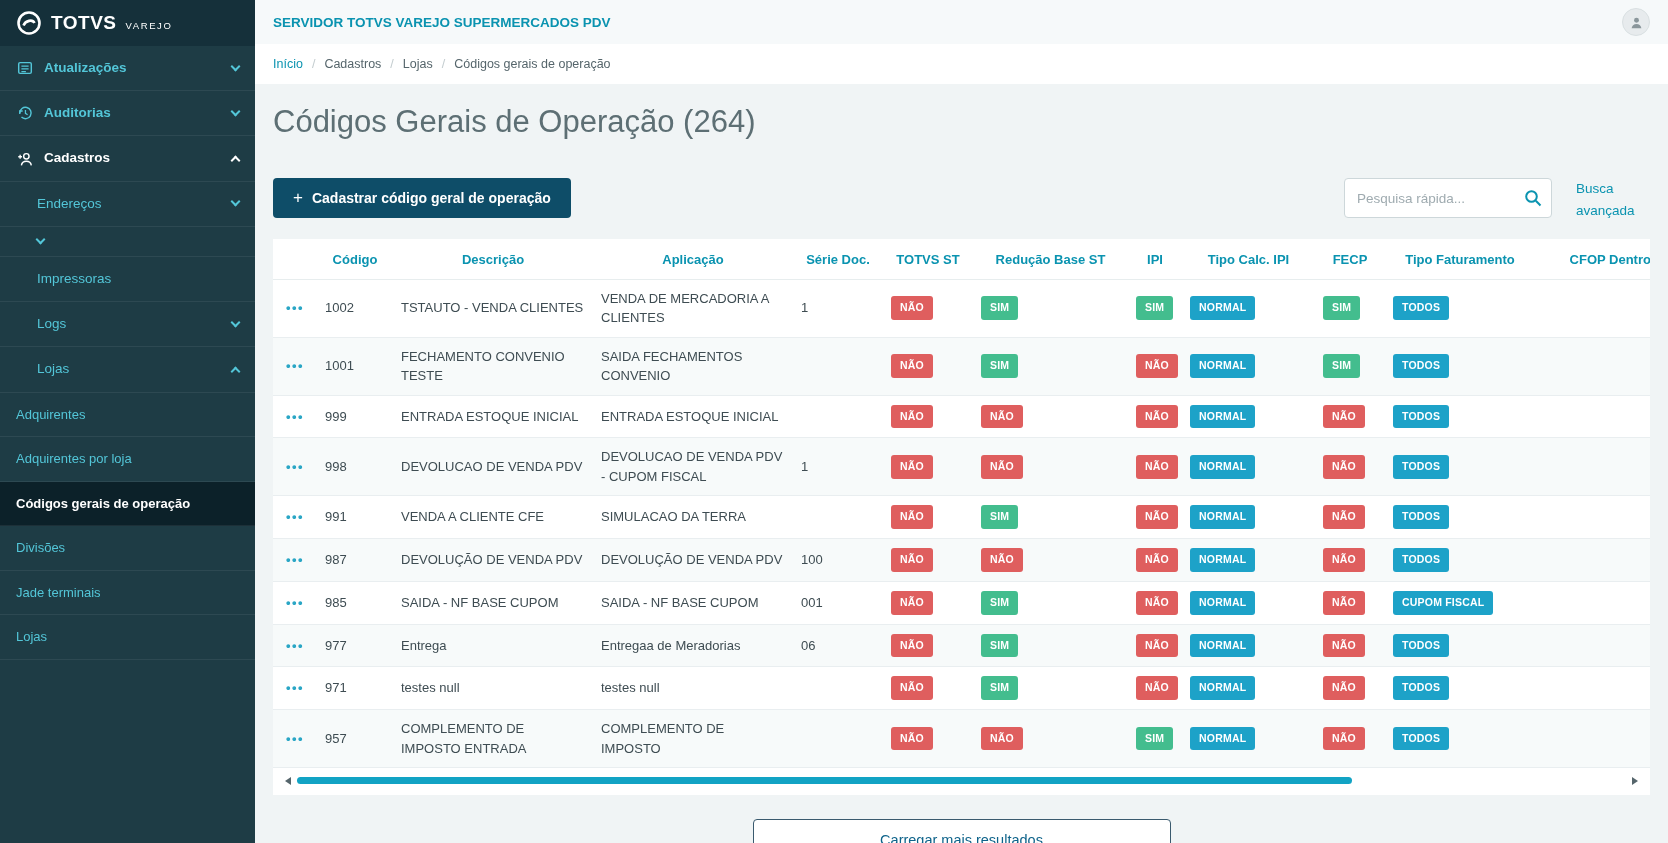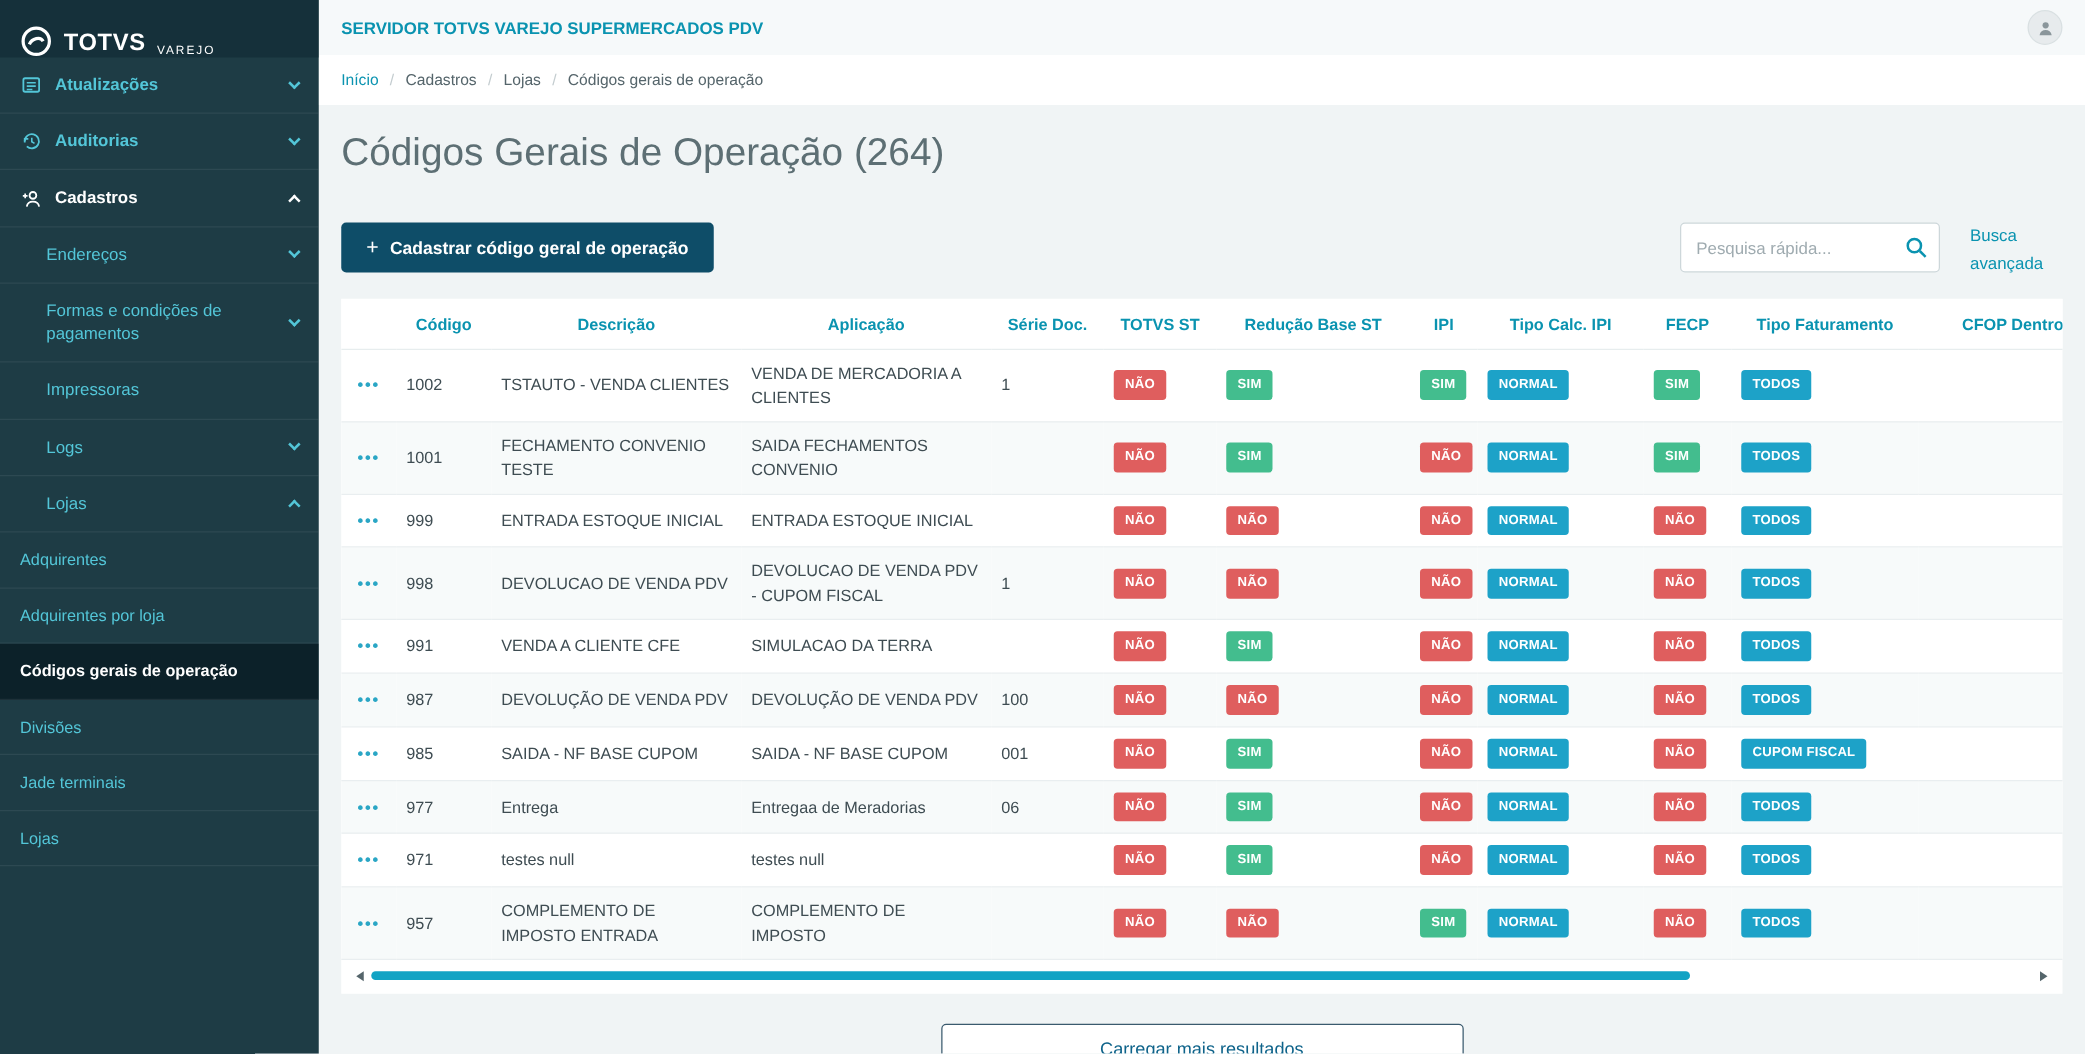--- a/index.html
+++ b/index.html
@@ -1,21 +1,21 @@
 <!DOCTYPE html>
 <html><head>
 <meta charset="utf-8">
 <style>
   *{margin:0;padding:0;box-sizing:border-box}
   html,body{width:1668px;height:843px;overflow:hidden;background:#f0f4f5;font-family:"Liberation Sans",sans-serif}
   .app{display:flex;width:100%;height:100%}
 
   
   .sidebar{width:255px;min-width:255px;background:#1e3c45;height:100%;overflow:hidden;display:flex;flex-direction:column}
-  .logo{height:46px;display:flex;align-items:flex-end;gap:9px;padding:0 16px;background:#15303a;cursor:pointer;flex:none}
+  .logo{height:46px;display:flex;align-items:center;gap:9px;padding:0 16px;background:#15303a;cursor:pointer;flex:none}
   .logo-name{color:#fff;font-weight:bold;font-size:19px;letter-spacing:.5px}
   .logo-sub{color:#fff;font-size:9.5px;letter-spacing:1.6px;margin-top:5px}
   .menu{flex:1;overflow:hidden}
   .mi{display:flex;align-items:center;gap:10px;padding:13px 16px;border-bottom:1px solid rgba(255,255,255,.07);font-size:13.5px;color:#53c6d8;cursor:pointer;line-height:1.35}
   .mi .mi-label{flex:1}
   .mi.lvl0 .mi-label{font-weight:bold}
   .mi.lvl1{padding-left:37px}
   .mi.lvl2{font-size:13px}
   .mi.bold .mi-label,.mi.bold .mi-icon{color:#fff}
   .mi.bold .chev{border-color:#fff}
@@ -122,21 +122,20 @@
             </svg>
           </span>
           <span class="mi-label">Cadastros</span>
           <span class="chev up"></span>
         </div>
         <div class="mi lvl1">
           <span class="mi-label">Endereços</span>
           <span class="chev down"></span>
         </div>
         <div class="mi lvl1">
-          <span class="mi-label">Formas e condições de pagamentos</span>
           <span class="chev down"></span>
         </div>
         <div class="mi lvl1">
           <span class="mi-label">Impressoras</span>
         </div>
         <div class="mi lvl1">
           <span class="mi-label">Logs</span>
           <span class="chev down"></span>
         </div>
         <div class="mi lvl1">

